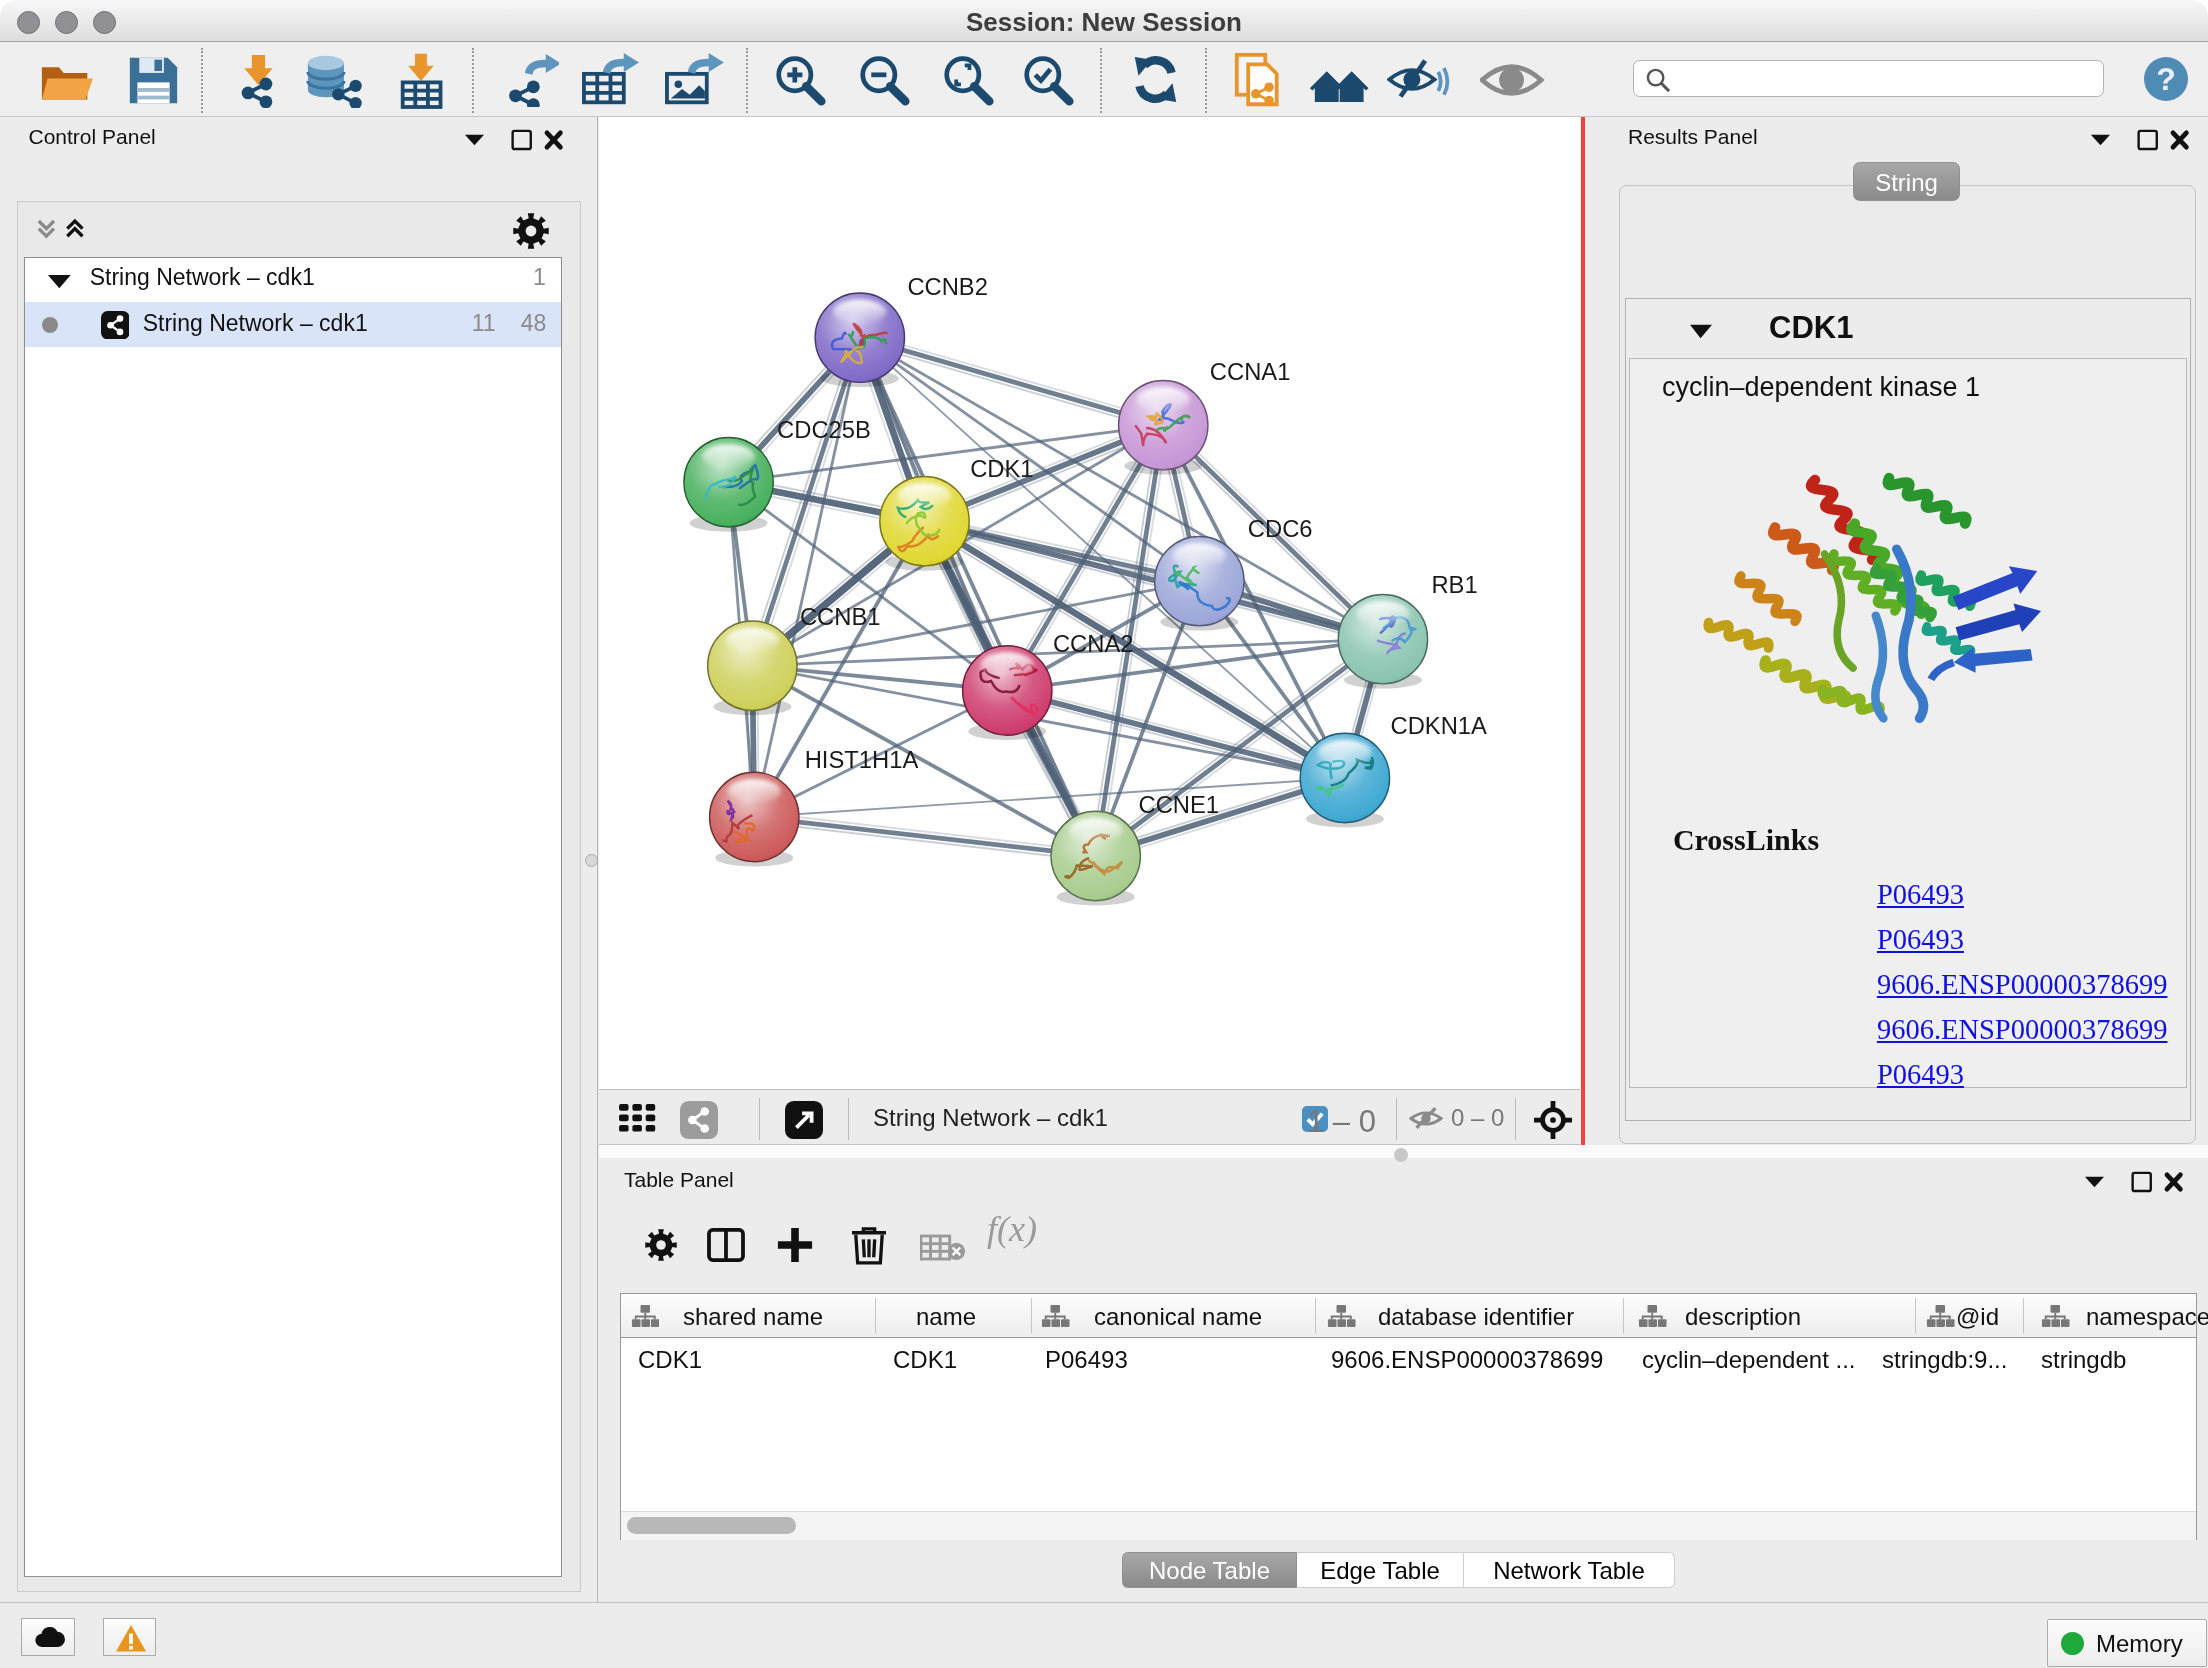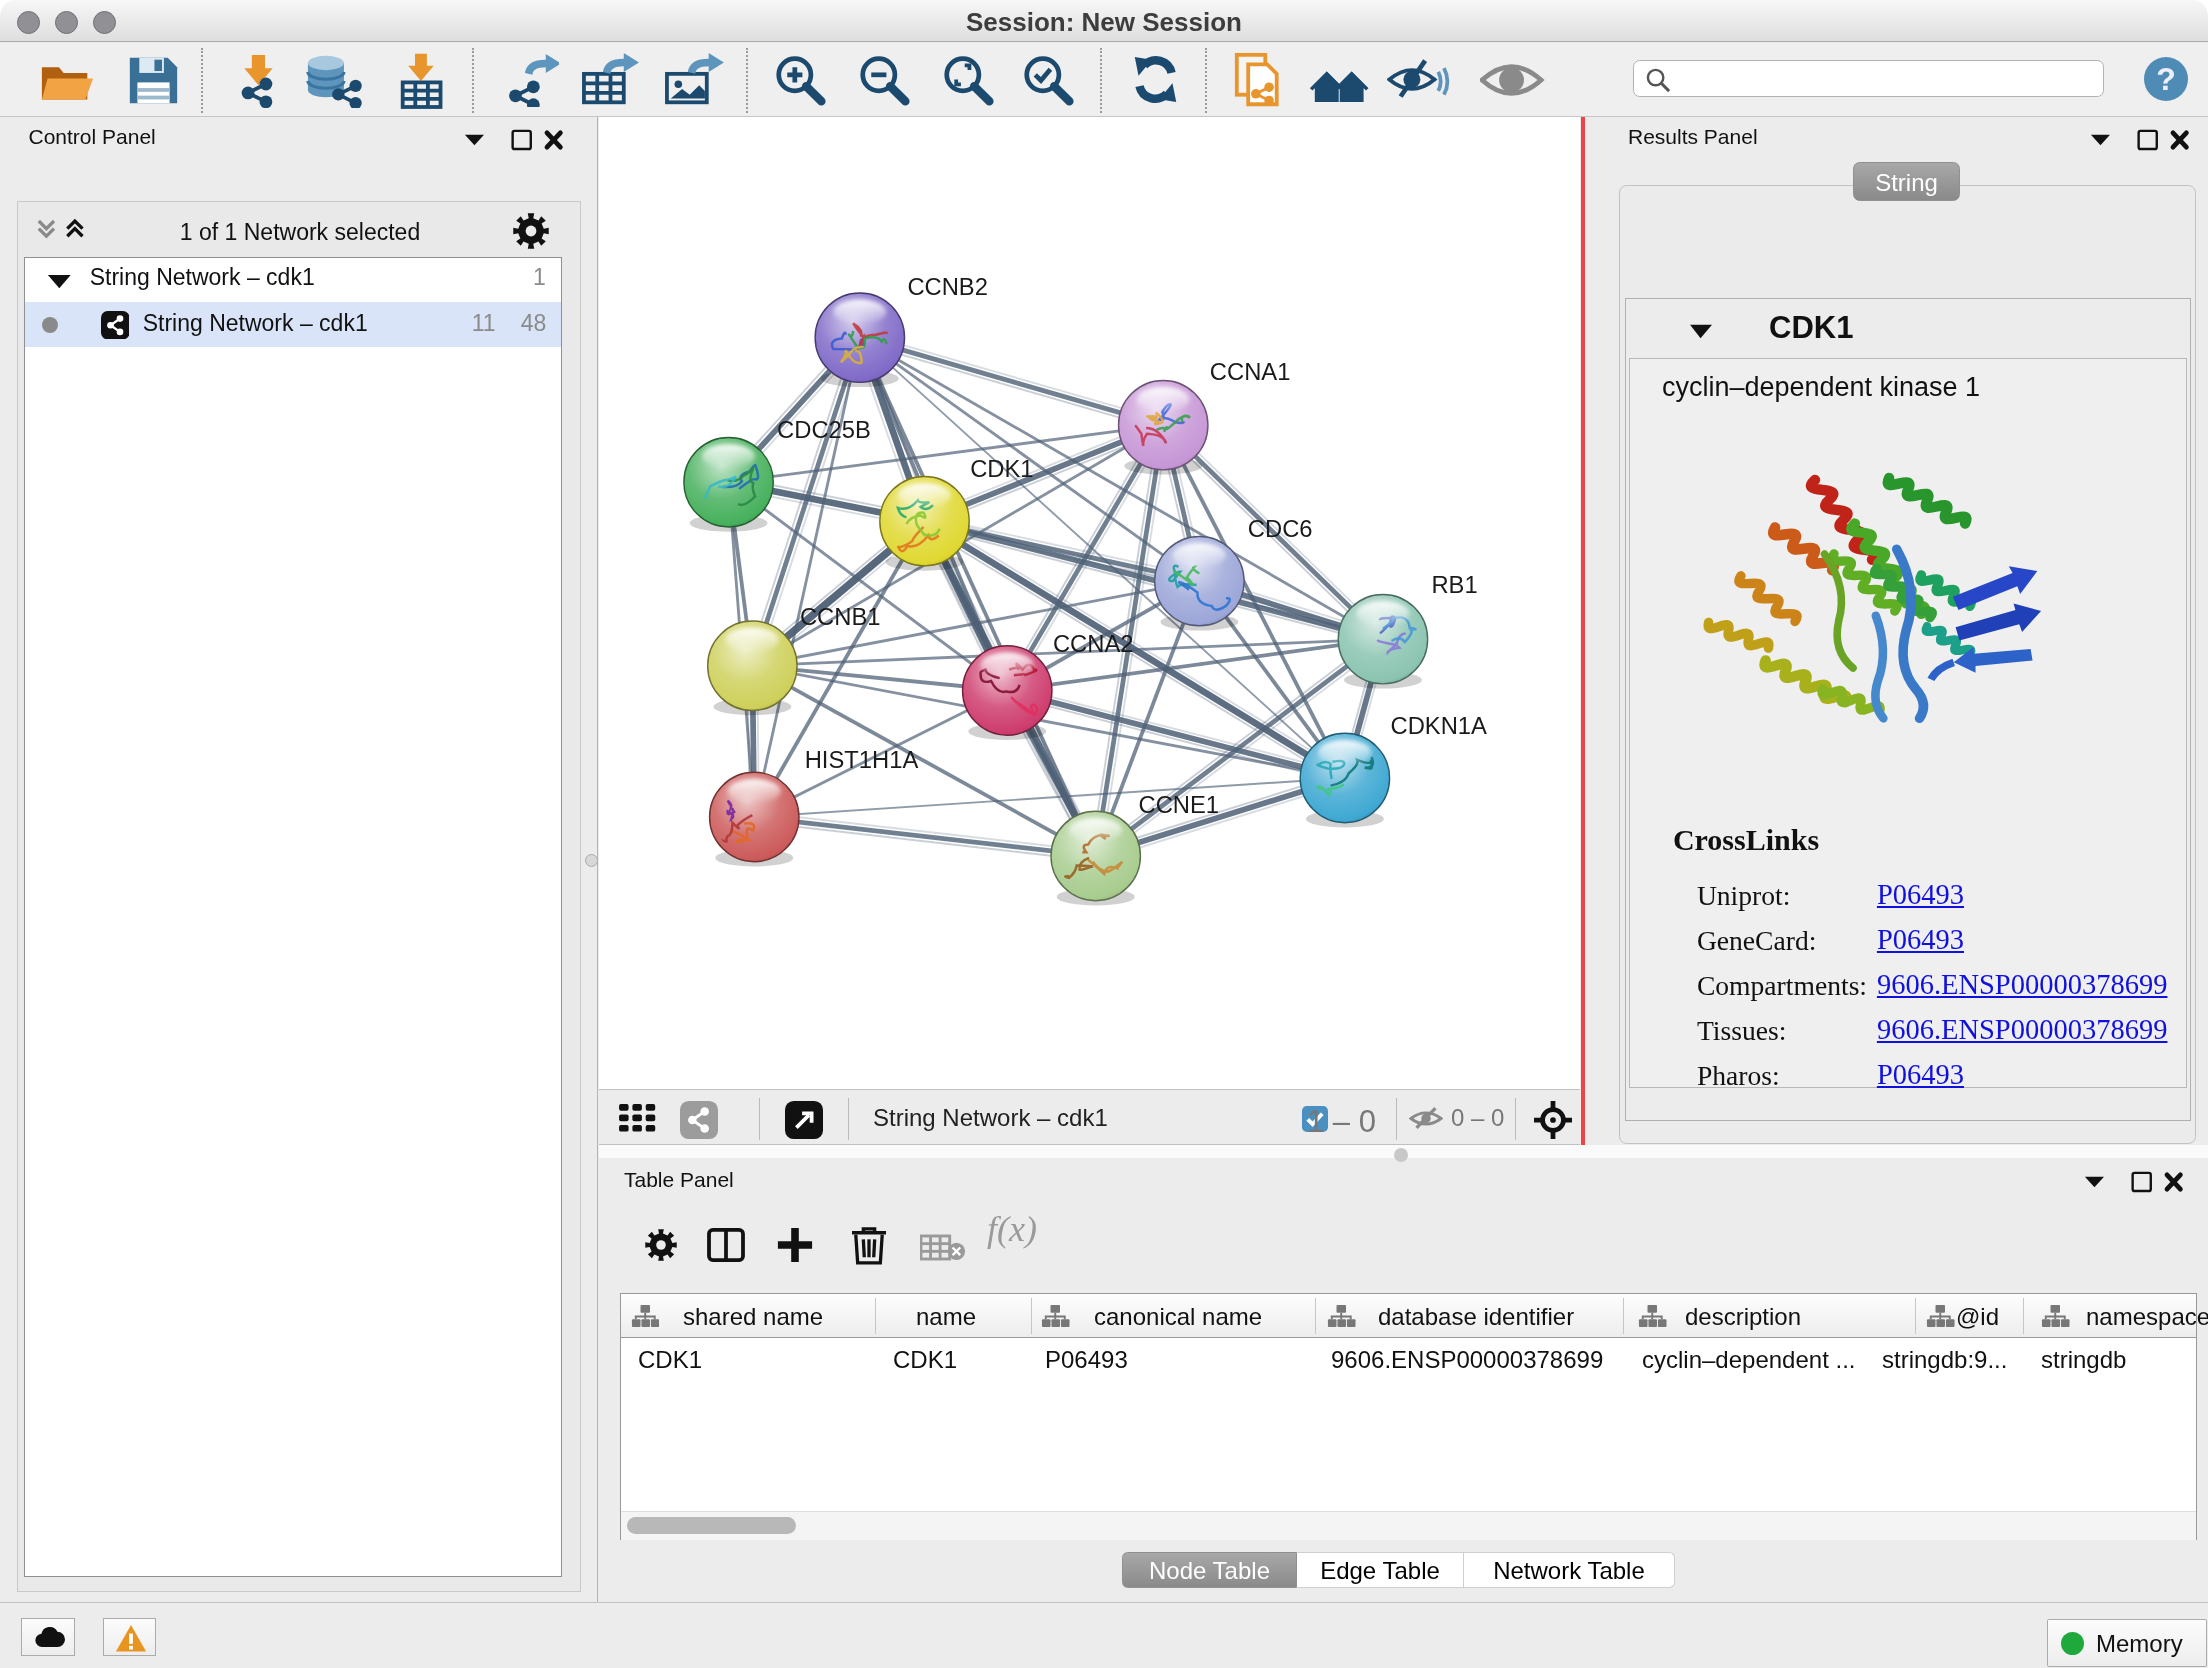--- a/index.html
+++ b/index.html
@@ -169,21 +169,20 @@
 <svg style="position:absolute;left:463px;top:9.5px" width="105" height="25" viewBox="0 0 110 26">
       <path d="M2 8 L22 8 L12 19 Z" fill="#111"></path>
       <rect x="52" y="4" width="19" height="19" fill="none" stroke="#111" stroke-width="2.5" rx="2"></rect>
       <path d="M88 6 L102 21 M102 6 L88 21" stroke="#111" stroke-width="5" stroke-linecap="round"></path>
     </svg>
 <div class="abs" style="left:17px;top:84px;width:564px;height:1391px;background:#e9e9e9;border:1px solid #c9c9c9">
 <svg class="abs" style="left:17px;top:15px" width="57" height="27" viewBox="0 0 60 28">
 <path d="M4 4 L12 12 L20 4 M4 12 L12 20 L20 12" stroke="#8a8a8a" stroke-width="3.5" fill="none"></path>
 <path d="M34 12 L42 4 L50 12 M34 20 L42 12 L50 20" stroke="#111" stroke-width="3.5" fill="none"></path>
       </svg>
-<div class="abs" style="left:0;top:17px;width:564px;text-align:center;font-size:23px;color:#111">1 of 1 Network selected</div>
 <svg style="position:absolute;left:495px;top:11.4px" width="36" height="36" viewBox="0 0 38 38">
         <path d="M37.7 15.6 L37.7 22.4 L32.5 21.4 L30.2 26.9 L34.6 29.8 L29.8 34.6 L26.9 30.2 L21.4 32.5 L22.4 37.7 L15.6 37.7 L16.6 32.5 L11.1 30.2 L8.2 34.6 L3.4 29.8 L7.8 26.9 L5.5 21.4 L0.3 22.4 L0.3 15.6 L5.5 16.6 L7.8 11.1 L3.4 8.2 L8.2 3.4 L11.1 7.8 L16.6 5.5 L15.6 0.3 L22.4 0.3 L21.4 5.5 L26.9 7.8 L29.8 3.4 L34.6 8.2 L30.2 11.1 L32.5 16.6 Z" fill="#111"></path>
         <circle cx="19.0" cy="19.0" r="5.7" fill="#ececec"></circle>
       </svg>
 <div class="abs" style="left:5.7px;top:55px;width:538px;height:1320px;background:#fff;border:1px solid #8f8f8f">
 <svg class="abs" style="left:21px;top:13.3px" width="28.5" height="23" viewBox="0 0 30 24">
           <path d="M2 4 L26 4 L14 18 Z" fill="#111"></path>
         </svg>
 <div class="abs" style="left:65px;top:5.7px;font-size:23px;color:#111">String Network – cdk1</div>
 <div class="abs" style="right:15px;top:5.7px;font-size:23px;color:#8a8a8a">1</div>
@@ -593,22 +592,20 @@
           <path d="M150 120 Q175 155 165 190 Q158 222 180 240" fill="none" stroke="#6aa426" stroke-width="8" stroke-linecap="round"></path>
           <path d="M226 115 Q250 158 236 200 Q226 238 246 262 Q260 278 250 293" fill="none" stroke="#3a78c8" stroke-width="10" stroke-linecap="round"></path>
           <path d="M204 185 Q218 222 206 254 Q199 277 212 293" fill="none" stroke="#4688cc" stroke-width="9" stroke-linecap="round"></path>
           <path d="M296 168 Q330 148 362 140 M298 200 Q336 190 370 184" fill="none" stroke="#2850c0" stroke-width="5"></path>
           <polygon points="291,179 353,154 356,162 374,138 344,133 348,140 285,165" fill="#2846c8"></polygon>
           <polygon points="292,211 355,194 358,202 378,180 349,172 351,179 288,197" fill="#2040b8"></polygon>
           <polygon points="367,220 307,225 307,218 286,234 309,245 309,238 369,232" fill="#2d62c8"></polygon>
           <path d="M286 234 Q268 240 262 252" fill="none" stroke="#2d62c8" stroke-width="8"></path>
         </svg>
 <div class="abs" style="left:43px;top:464px;font-family:'Liberation Serif',serif;font-size:30px;font-weight:bold;color:#111">CrossLinks</div>
-<div class="abs" style="left:67px;top:514px;font-family:'Liberation Serif',serif;font-size:27.6px;color:#111;line-height:45px">
-Uniprot:<br>GeneCard:<br>Compartments:<br>Tissues:<br>Pharos:</div>
 <div class="abs" style="left:247px;top:513px;font-family:'Liberation Serif',serif;font-size:28.5px;color:#1111dd;line-height:45px;text-decoration:underline">
 P06493<br>P06493<br>9606.ENSP00000378699<br>9606.ENSP00000378699<br>P06493</div>
 </div>
     </div>
 </div>
 <div class="abs" style="left:599px;top:1145px;width:1609px;height:13.3px;background:#fafafa"></div>
 <div class="abs" style="left:599px;top:1158px;width:1609px;height:443px;background:#ececec">
 <div class="abs" style="left:25px;top:9.5px;font-size:21px;color:#111">Table Panel</div>
 <svg style="position:absolute;left:1484px;top:11.4px" width="105" height="25" viewBox="0 0 110 26">
       <path d="M2 8 L22 8 L12 19 Z" fill="#111"></path>

